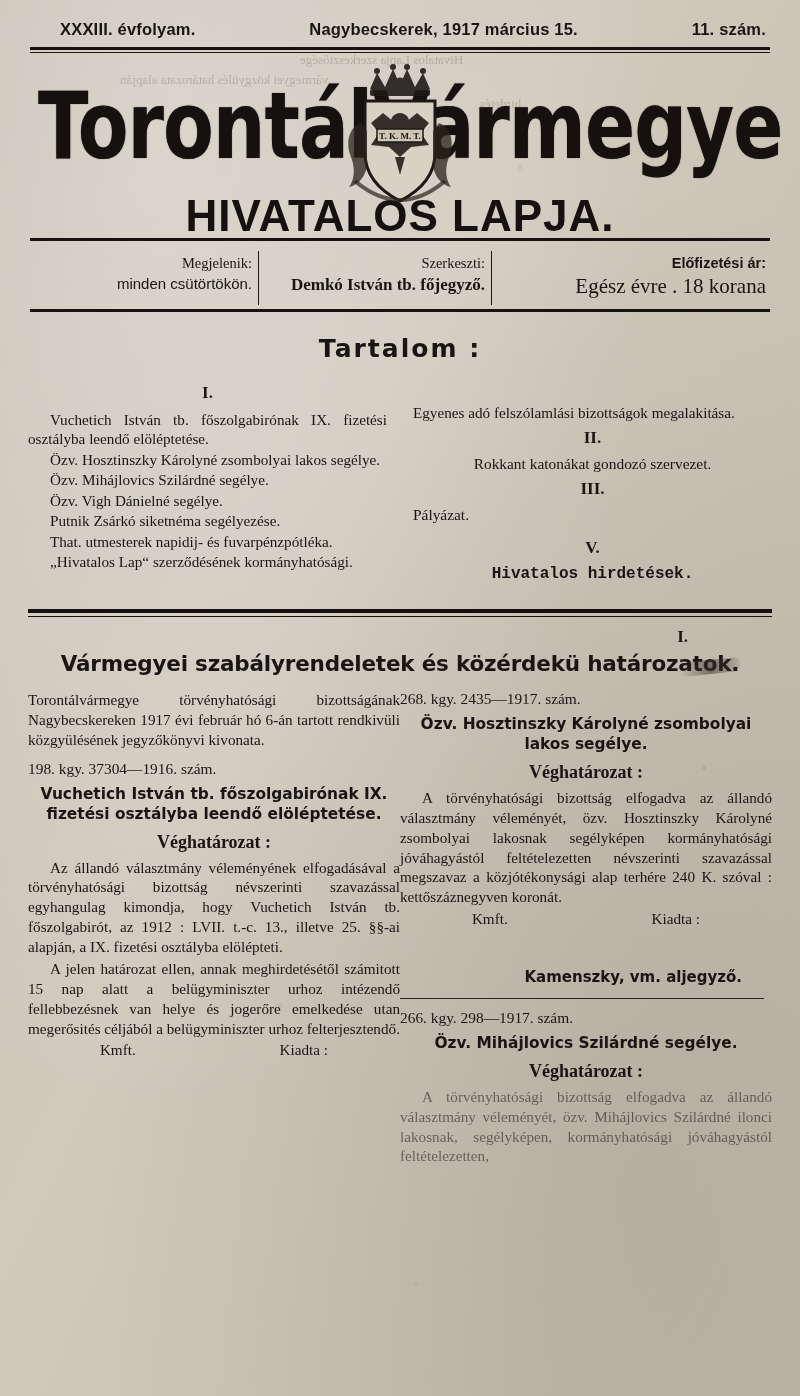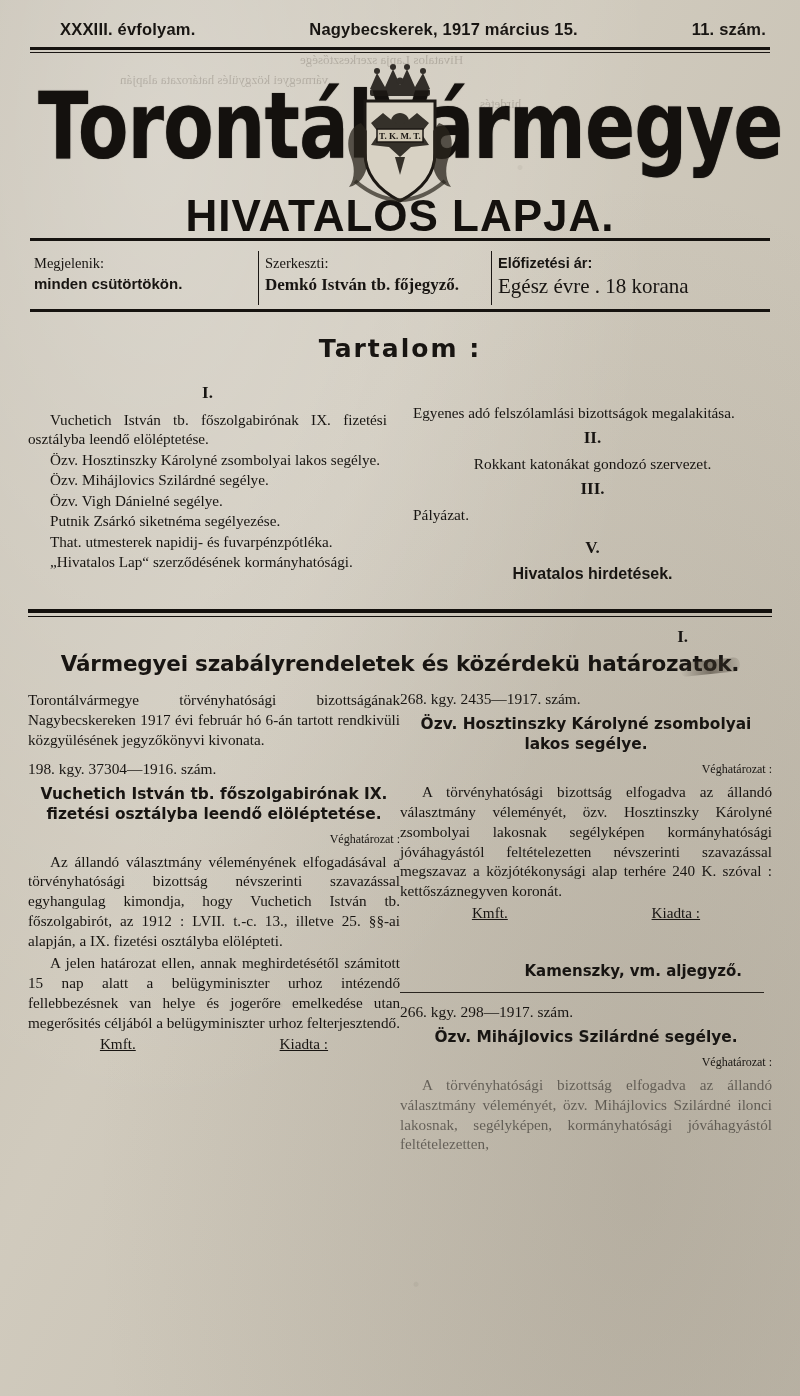--- a/index.html
+++ b/index.html
@@ -110,30 +110,30 @@
   }
 
   
   .inforow {
     display: flex;
     margin-top: 10px;
     font-size: 15px;
   }
   .infocell {
     flex: 1;
-    text-align: left;
+    text-align: right;
     padding: 4px 6px 6px 6px;
   }
   .infocell.b1 { flex: 0 0 218px; }
   .infocell.b2 { flex: 1; border-left: 1.5px solid #1b1714; border-right: 1.5px solid #1b1714; }
   .infocell.b3 { flex: 0 0 268px; }
   .infocell .lbl { font-size: 14.5px; }
   .infocell .val {
     font-family: "Liberation Sans", sans-serif;
-    font-weight: bold;
+    font-weight: normal;
     font-size: 15px;
     margin-top: 3px;
   }
   .infocell .val.serif {
     font-family: "Liberation Serif", serif;
     font-weight: bold;
     font-size: 17px;
   }
   .infocell .val.plain {
     font-family: "Liberation Serif", serif;
@@ -170,21 +170,21 @@
     font-size: 15.2px;
     line-height: 1.28;
     text-indent: 22px;
     margin-bottom: 1px;
     text-align: justify;
   }
   .toc-item.noind { text-indent: 0; }
   .toc-center {
     text-align: center;
     font-size: 16px;
-    font-family: Liberation Sans, sans-serif;
+    font-family: Liberation Mono, monospace;
     font-weight: bold;
     margin-top: 2px;
   }
   .toc-plain-center {
     text-align: center;
     font-size: 15.4px;
     margin-top: 2px;
   }
   .toc-left {
     font-size: 15.4px;
@@ -231,30 +231,30 @@
   }
   .head {
     font-family: "DejaVu Sans", sans-serif;
     font-weight: bold;
     font-size: 15.4px;
     line-height: 1.3;
     text-align: center;
     margin: 3px 0 8px 0;
   }
   .veg {
-    text-align: right;
-    font-size: 12px;
+    text-align: center;
+    font-size: 18px;
     margin: 8px 0 5px 0;
+    font-weight: bold;
   }
   .sign {
     display: flex;
     justify-content: space-around;
     font-size: 15.2px;
     margin-top: 2px;
-    text-decoration: underline;
   }
   .signer {
     text-align: center;
     font-family: "DejaVu Sans", sans-serif;
     font-weight: bold;
     font-size: 15px;
     margin-top: 2px;
   }
   .signer.right { text-align: right; padding-right: 30px; margin-top: 40px; }
   .col-rule {

